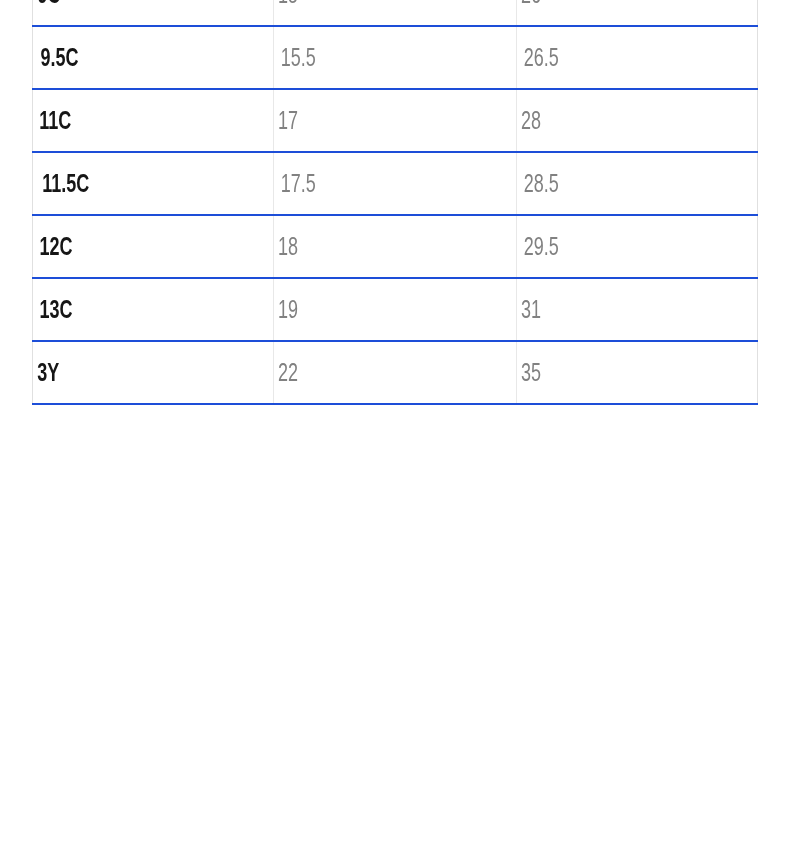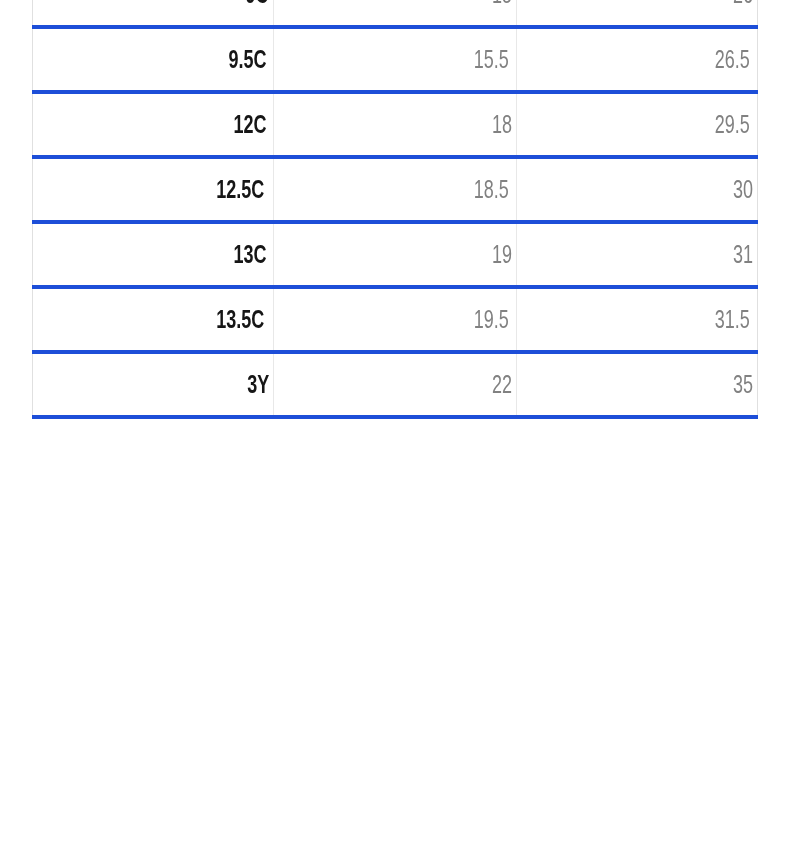--- a/index.html
+++ b/index.html
@@ -41,23 +41,23 @@
   #size-chart-table col.c2 { width: 242px; }
   #size-chart-table col.c3 { width: 241px; }
 
   #size-chart-table tr {
     height: 61px;
   }
 
   #size-chart-table td {
     height: 61px;
     padding: 0;
-    text-align: right;
+    text-align: left;
     vertical-align: middle;
-    border-bottom: 4px solid #1d4ed8;
+    border-bottom: 2px solid #1d4ed8;
     border-right: 1px solid #e8e8e8;
     background: #ffffff;
     white-space: nowrap;
   }
   #size-chart-table td:last-child {
     border-right: none;
     text-decoration: underline;
   }
 
   
@@ -95,38 +95,38 @@
           <td><span class="cell-size">9C</span></td>
           <td><span class="cell-measure">15</span></td>
           <td><span class="cell-measure">26</span></td>
         </tr>
         <tr>
           <td><span class="cell-size">9.5C</span></td>
           <td><span class="cell-measure">15.5</span></td>
           <td><span class="cell-measure">26.5</span></td>
         </tr>
         <tr>
+          <td><span class="cell-size">11C</span></td>
+          <td><span class="cell-measure">17</span></td>
+          <td><span class="cell-measure">28</span></td>
+        </tr>
+        <tr>
+          <td><span class="cell-size">11.5C</span></td>
+          <td><span class="cell-measure">17.5</span></td>
+          <td><span class="cell-measure">28.5</span></td>
+        </tr>
+        <tr>
           <td><span class="cell-size">12C</span></td>
           <td><span class="cell-measure">18</span></td>
           <td><span class="cell-measure">29.5</span></td>
         </tr>
         <tr>
-          <td><span class="cell-size">12.5C</span></td>
-          <td><span class="cell-measure">18.5</span></td>
-          <td><span class="cell-measure">30</span></td>
-        </tr>
-        <tr>
           <td><span class="cell-size">13C</span></td>
           <td><span class="cell-measure">19</span></td>
           <td><span class="cell-measure">31</span></td>
-        </tr>
-        <tr>
-          <td><span class="cell-size">13.5C</span></td>
-          <td><span class="cell-measure">19.5</span></td>
-          <td><span class="cell-measure">31.5</span></td>
         </tr>
         <tr>
           <td><span class="cell-size">3Y</span></td>
           <td><span class="cell-measure">22</span></td>
           <td><span class="cell-measure">35</span></td>
         </tr>
       </tbody>
   </table>
 </div>
 

